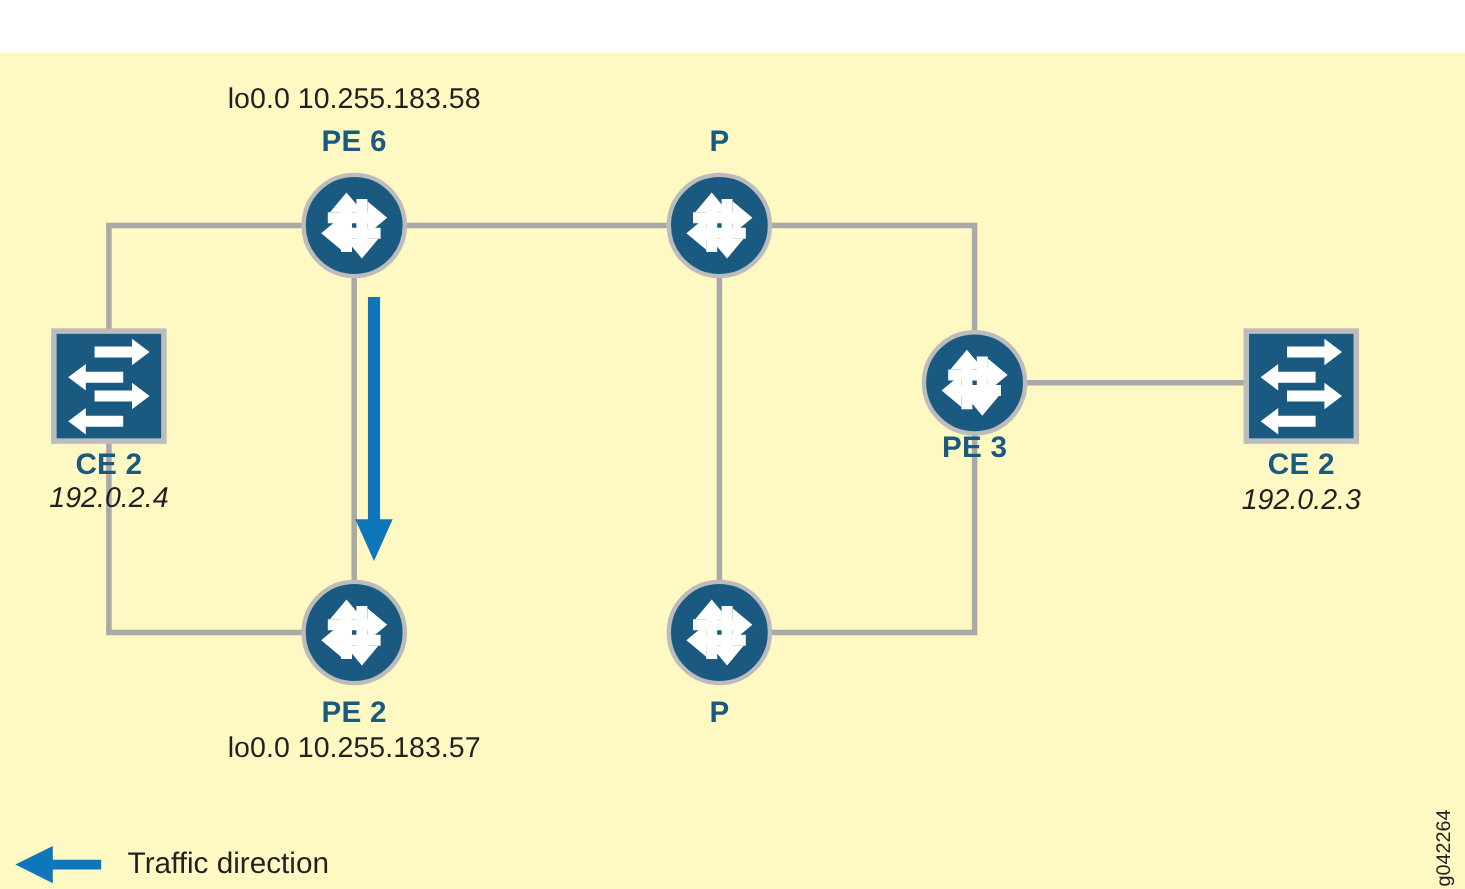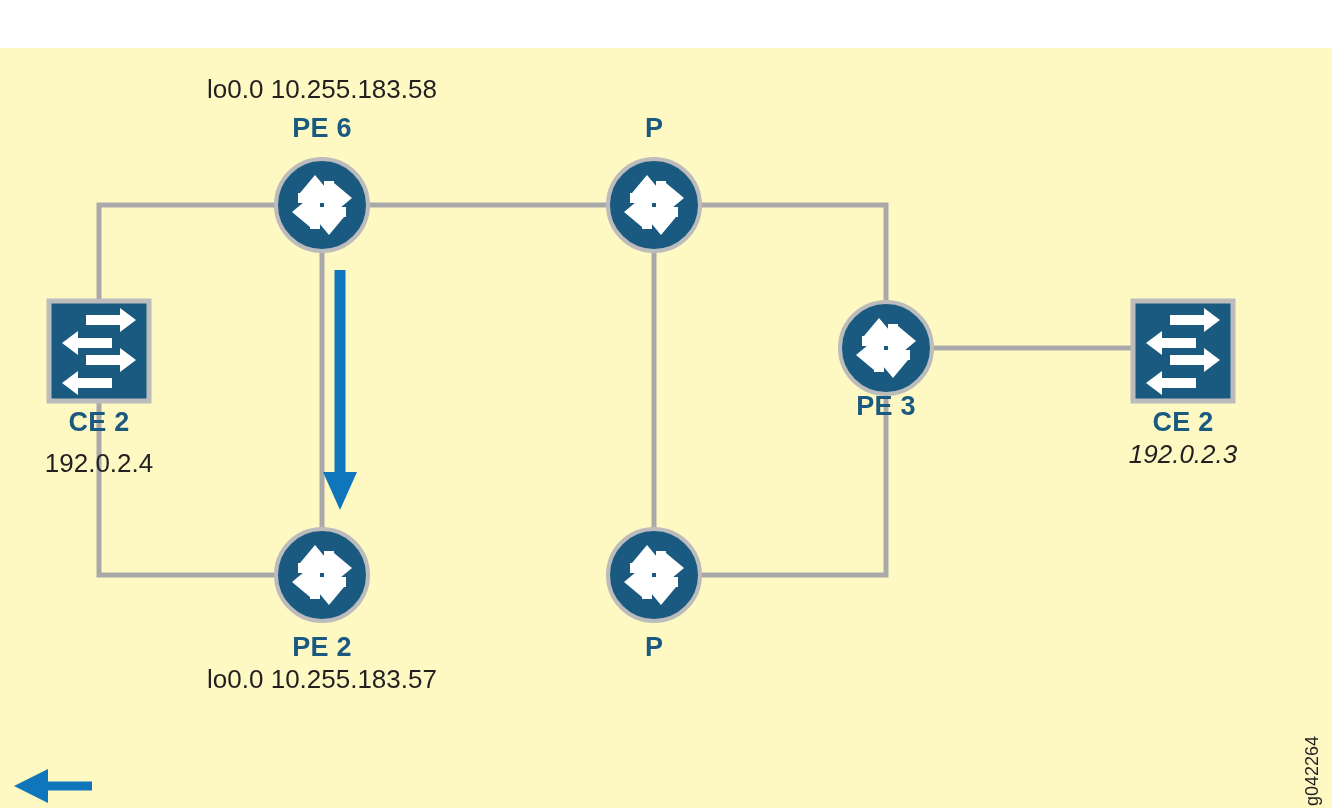--- a/index.html
+++ b/index.html
@@ -122,28 +122,29 @@
       <path d="M 14 738 L 48 721 L 48 755 Z" fill="#1076bc"></path>
     </g>
   </svg>
 
   <div class="addr-label centered" style="left:322px; top:28px;">lo0.0 10.255.183.58</div>
   <div class="node-label centered" style="left:322px; top:66px;">PE 6</div>
 
   <div class="node-label centered" style="left:654px; top:66px;">P</div>
 
   <div class="node-label centered" style="left:99px; top:360px;">CE 2</div>
-  <div class="addr-label centered" style="left:99px; top:402px;">192.0.2.4</div>
+  <div class="addr-label centered" style="left:99px; top:391px;font-style:italic;">192.0.2.4</div>
 
   <div class="node-label centered" style="left:886px; top:344px;">PE 3</div>
 
   <div class="node-label centered" style="left:1183px; top:360px;">CE 2</div>
   <div class="addr-label centered" style="left:1183px; top:393px;font-style:italic;">192.0.2.3</div>
 
   <div class="node-label centered" style="left:322px; top:585px;">PE 2</div>
   <div class="addr-label centered" style="left:322px; top:618px;">lo0.0 10.255.183.57</div>
 
   <div class="node-label centered" style="left:654px; top:585px;">P</div>
 
+  <div class="legend-label" style="left:116px; top:722px;">Traffic direction</div>
 
   <div class="figure-id" style="left:1302px; top:758px;">g042264</div>
 
 </div>
 
 </body></html>

